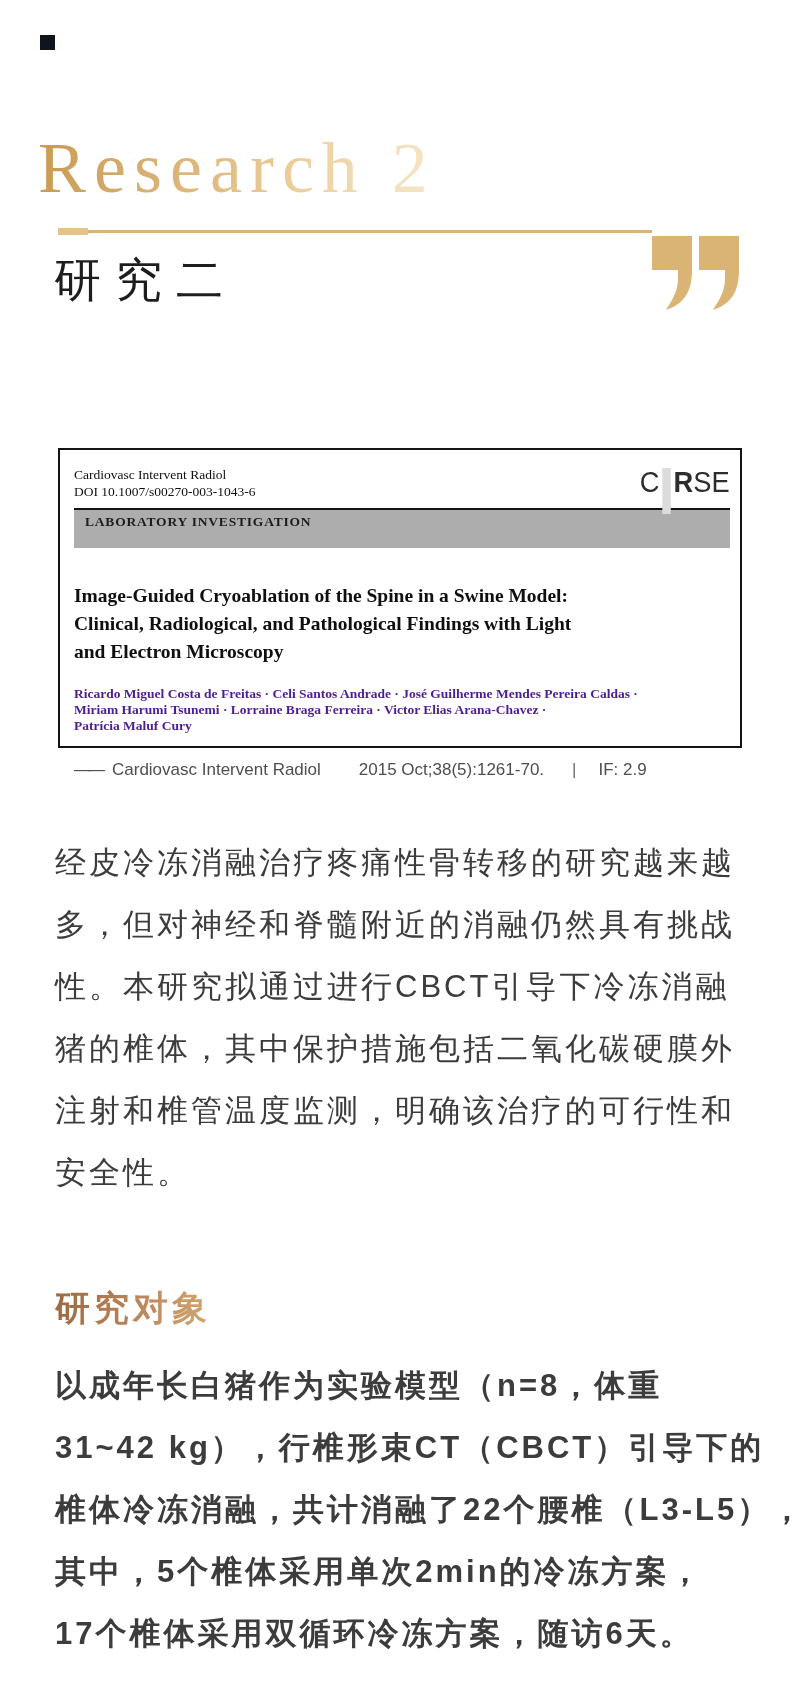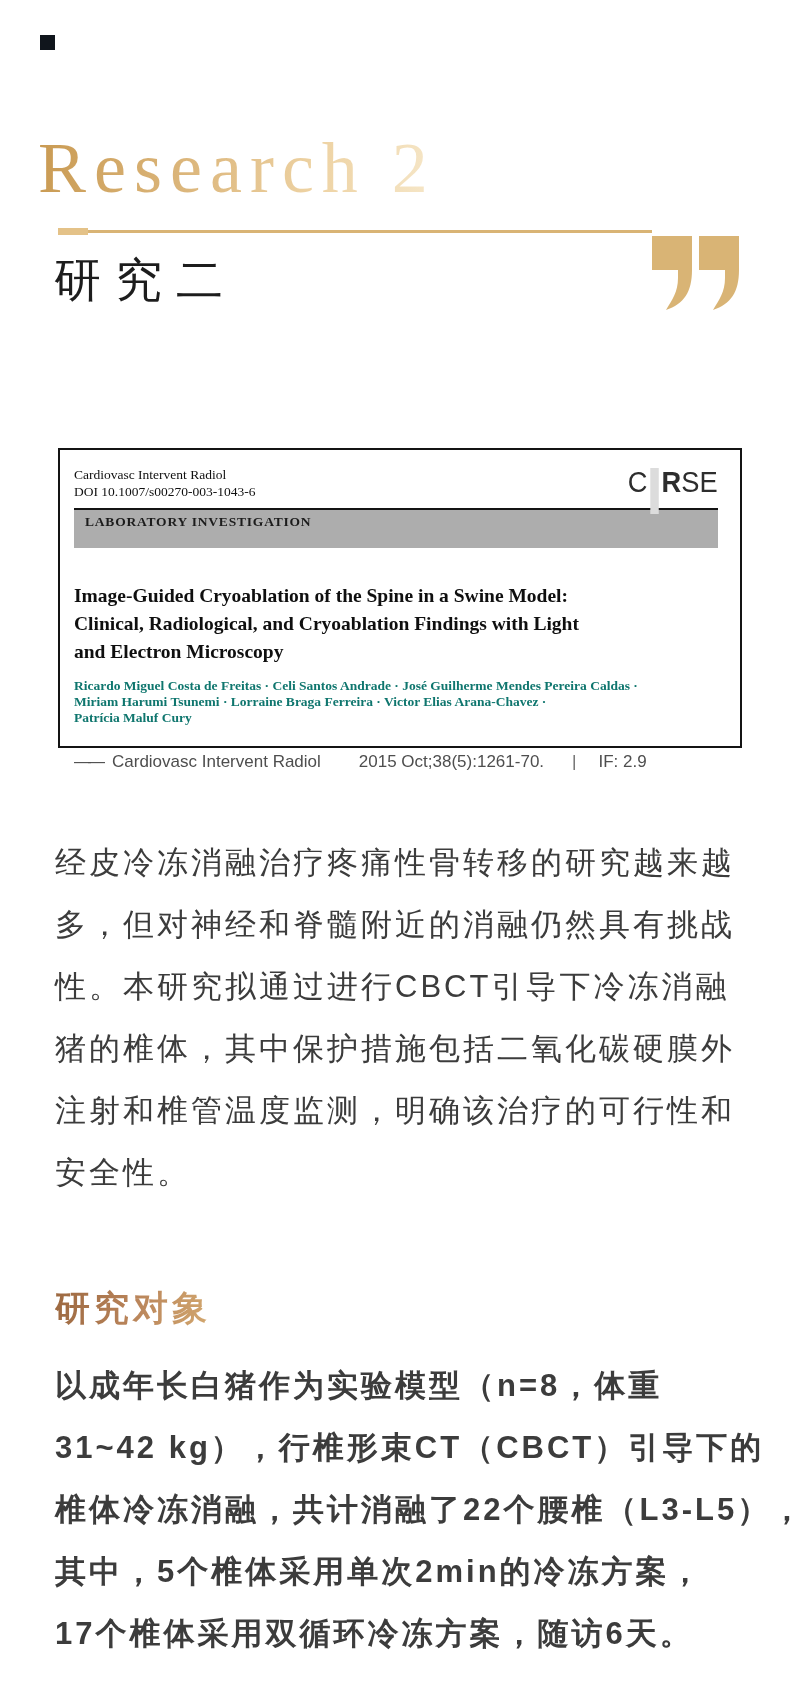--- a/index.html
+++ b/index.html
@@ -34,37 +34,37 @@
     left:54px;top:238px;
     font-family:"Liberation Serif",serif;
     font-size:47px;line-height:84px;letter-spacing:14px;
     color:#1d1d1d;white-space:nowrap;
   }
 
   
   .journal-card{
     left:58px;top:448px;width:684px;height:300px;
     border:2px solid #141414;box-sizing:border-box;
-    padding:16px 22px 0 14px;background:#ffffff;
+    padding:16px 10px 0 14px;background:#ffffff;
   }
   .card-head{display:flex;justify-content:space-between;align-items:flex-start;}
   .journal-id{font-family:"Liberation Serif",serif;font-size:13.5px;line-height:17px;color:#101010;}
   .cirse-logo{display:flex;align-items:flex-start;height:30px;margin-top:2px;
     font-family:"Liberation Sans",sans-serif;font-size:29px;line-height:29px;color:#2d2d2d;
     transform:scaleX(0.94);transform-origin:right top;}
   .cirse-logo .bar{width:9px;height:46px;background:#dcdcdc;margin:0 3px;}
   .cirse-logo .bold{font-weight:700;}
   .card-rule{height:2px;background:#141414;margin-top:8px;}
   .banner{background:#adadad;height:38px;line-height:23px;padding-left:11px;
     font-family:"Liberation Serif",serif;font-weight:700;font-size:13.5px;
     letter-spacing:0.8px;color:#1c1c1c;}
   .paper-title{margin-top:34px;font-family:"Liberation Serif",serif;font-weight:700;
     font-size:19.5px;line-height:28px;color:#0f0f0f;}
-  .paper-authors{margin-top:12px;font-family:"Liberation Serif",serif;font-weight:700;
-    font-size:13.5px;line-height:16px;color:#0f766e;}
+  .paper-authors{margin-top:20px;font-family:"Liberation Serif",serif;font-weight:700;
+    font-size:13.5px;line-height:16px;color:#4c1d95;}
   .citation{margin-top:14px;display:flex;align-items:baseline;
     font-family:"Liberation Sans",sans-serif;font-size:17px;color:#4e4e4e;}
   .citation .dash{letter-spacing:-3px;margin-right:10px;}
   .citation .issue{margin-left:38px;}
   .citation .sep{margin-left:28px;color:#6a6a6a;}
   .citation .impact{margin-left:22px;margin-top:12px;}
 
   
   .cn-par{width:700px;}
   .cn-line{font-family:"Liberation Sans",sans-serif;font-size:31px;line-height:62px;
@@ -113,21 +113,21 @@
       <span>SE</span>
     </div>
   </div>
 
   <div class="card-rule"></div>
 
   <div class="banner">LABORATORY INVESTIGATION</div>
 
   <div class="paper-title">
     <div>Image-Guided Cryoablation of the Spine in a Swine Model:</div>
-    <div>Clinical, Radiological, and Cryoablation Findings with Light</div>
+    <div>Clinical, Radiological, and Pathological Findings with Light</div>
     <div>and Electron Microscopy</div>
   </div>
 
   <div class="paper-authors">
     <div>Ricardo Miguel Costa de Freitas · Celi Santos Andrade · José Guilherme Mendes Pereira Caldas ·</div>
     <div>Miriam Harumi Tsunemi · Lorraine Braga Ferreira · Victor Elias Arana-Chavez ·</div>
     <div>Patrícia Maluf Cury</div>
   </div>
 
   <div class="citation">

